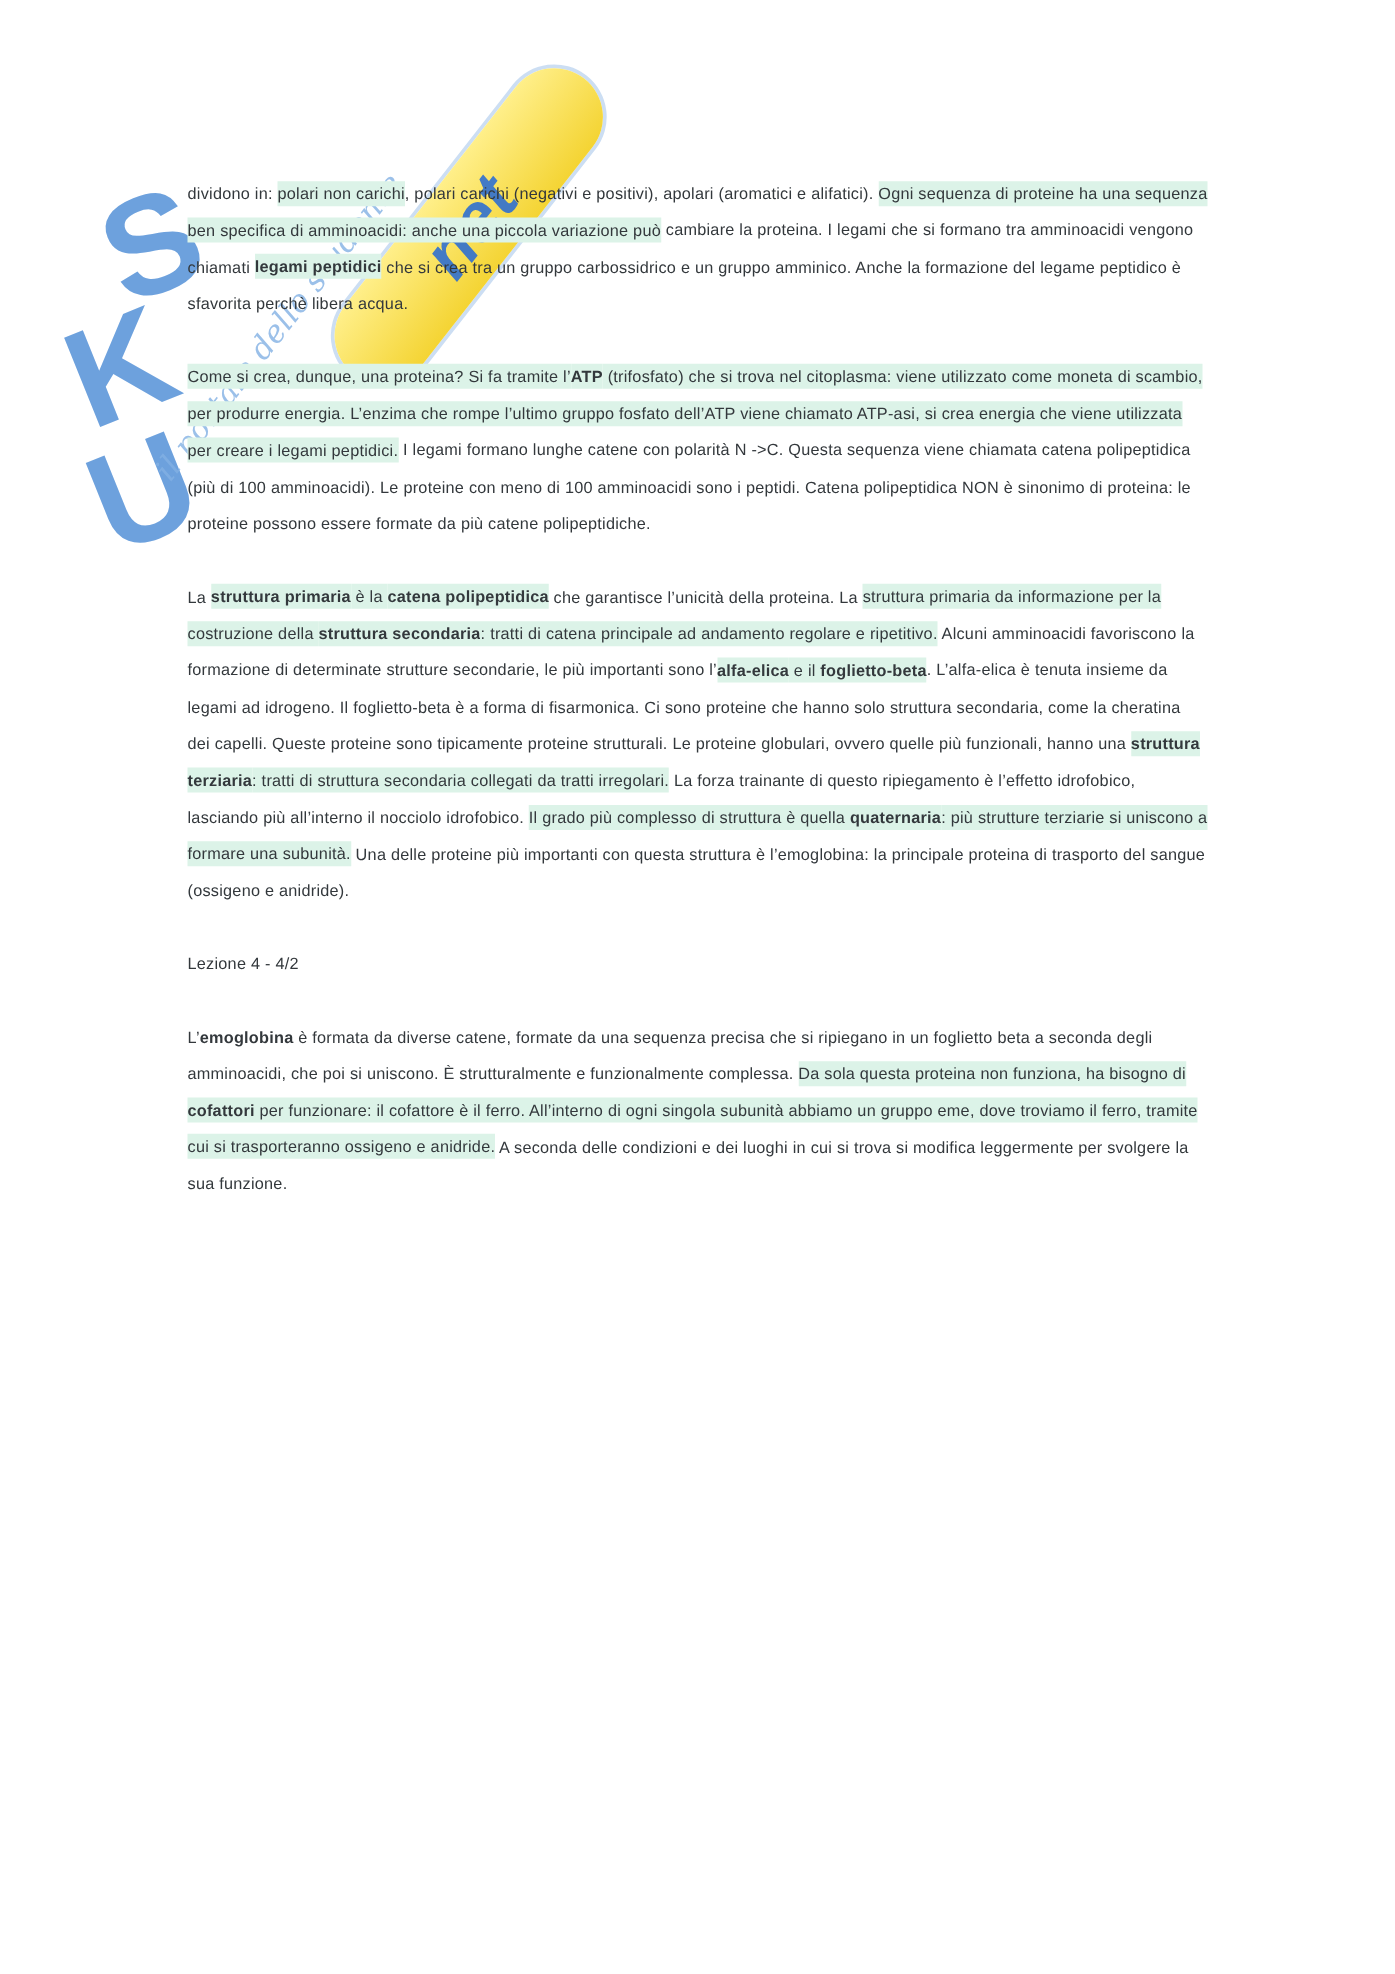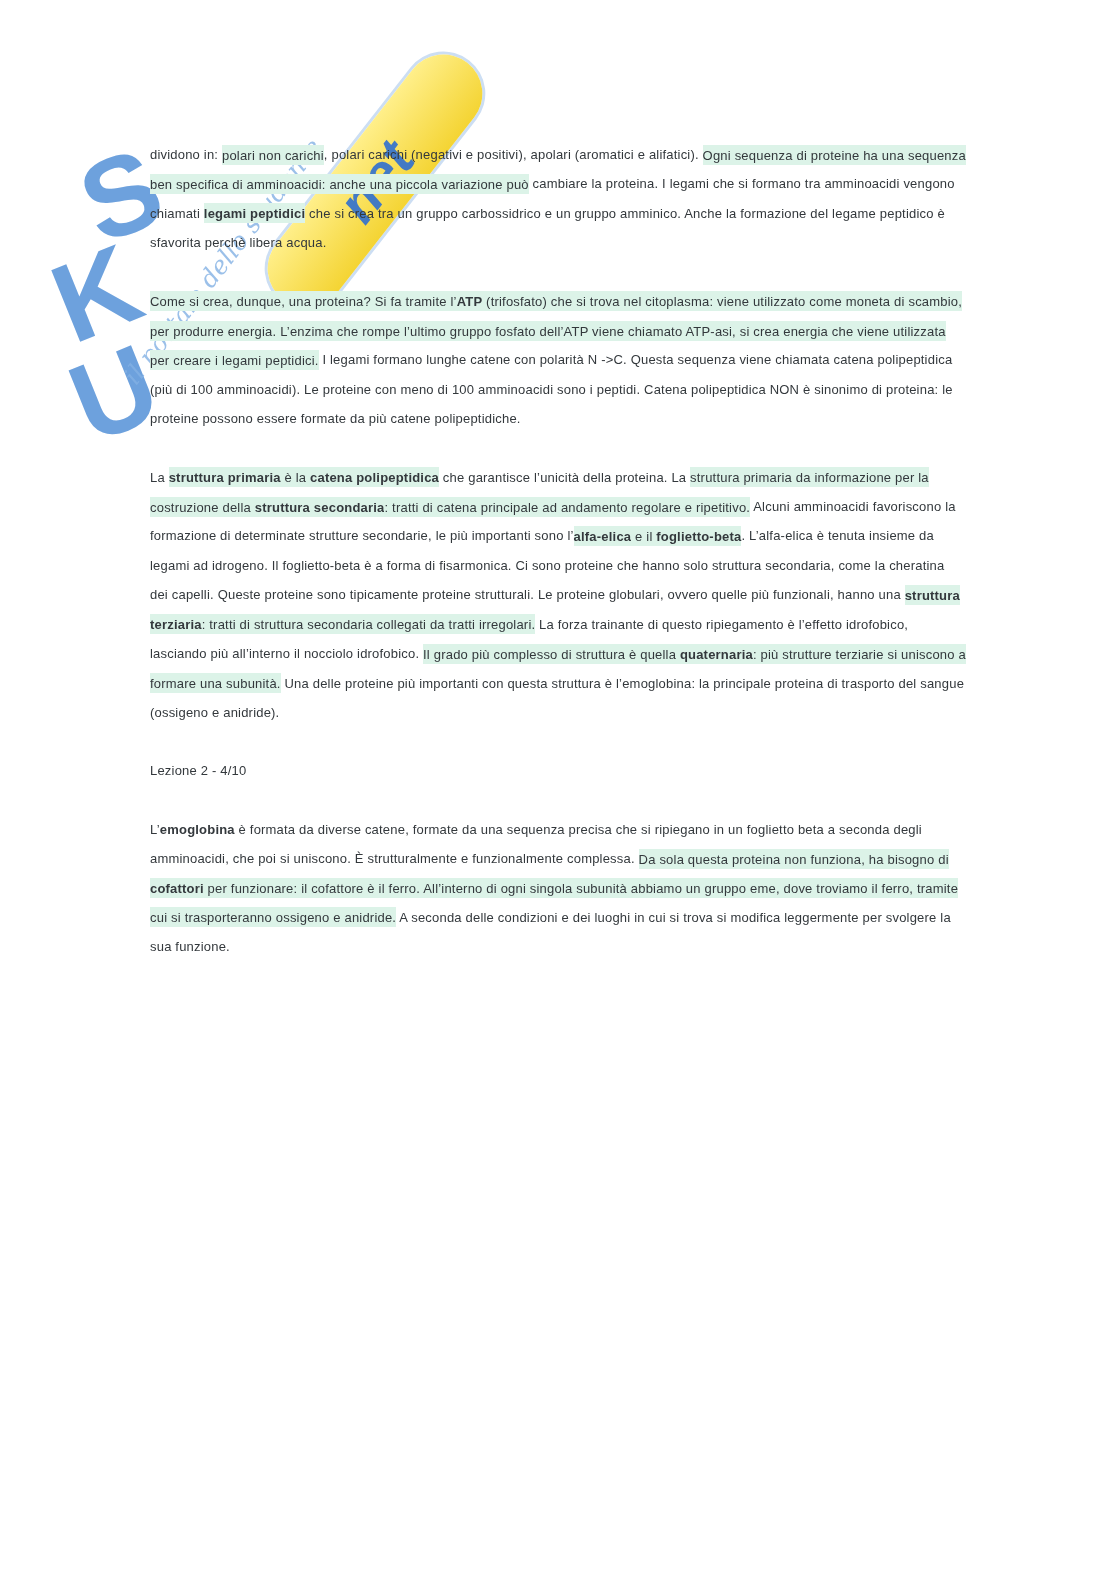--- a/index.html
+++ b/index.html
@@ -77,17 +77,17 @@
     <div class="wm-ribbon">
       <span class="wm-net">net</span>
     </div>
     <span class="wm-tagline">il portale dello studente</span>
   </div>
 
   <div class="content">
       <p class="para"><span>dividono in: </span><span class="hl">polari non carichi</span><span>, polari carichi (negativi e positivi), apolari (aromatici e alifatici). </span><span class="hl">Ogni sequenza di proteine ha una sequenza ben specifica di amminoacidi: anche una piccola variazione può</span><span> cambiare la proteina. I legami che si formano tra amminoacidi vengono chiamati </span><strong class="hl">legami peptidici</strong><span> che si crea tra un gruppo carbossidrico e un gruppo amminico. Anche la formazione del legame peptidico è sfavorita perchè libera acqua.</span></p>
       <p class="para"><span class="hl">Come si crea, dunque, una proteina? Si fa tramite l’</span><strong class="hl">ATP</strong><span class="hl"> (trifosfato) che si trova nel citoplasma: viene utilizzato come moneta di scambio, per produrre energia. L’enzima che rompe l’ultimo gruppo fosfato dell’ATP viene chiamato ATP-asi, si crea energia che viene utilizzata per creare i legami peptidici.</span><span> I legami formano lunghe catene con polarità N -&gt;C. Questa sequenza viene chiamata catena polipeptidica (più di 100 amminoacidi). Le proteine con meno di 100 amminoacidi sono i peptidi. Catena polipeptidica NON è sinonimo di proteina: le proteine possono essere formate da più catene polipeptidiche.</span></p>
       <p class="para"><span>La </span><strong class="hl">struttura primaria</strong><span class="hl"> è la </span><strong class="hl">catena polipeptidica</strong><span> che garantisce l’unicità della proteina. La </span><span class="hl">struttura primaria da informazione per la costruzione della </span><strong class="hl">struttura secondaria</strong><span class="hl">: tratti di catena principale ad andamento regolare e ripetitivo.</span><span> Alcuni amminoacidi favoriscono la formazione di determinate strutture secondarie, le più importanti sono l’</span><strong class="hl">alfa-elica</strong><span class="hl"> e il </span><strong class="hl">foglietto-beta</strong><span>. L’alfa-elica è tenuta insieme da legami ad idrogeno. Il foglietto-beta è a forma di fisarmonica. Ci sono proteine che hanno solo struttura secondaria, come la cheratina dei capelli. Queste proteine sono tipicamente proteine strutturali. Le proteine globulari, ovvero quelle più funzionali, hanno una </span><strong class="hl">struttura terziaria</strong><span class="hl">: tratti di struttura secondaria collegati da tratti irregolari.</span><span> La forza trainante di questo ripiegamento è l’effetto idrofobico, lasciando più all’interno il nocciolo idrofobico. </span><span class="hl">Il grado più complesso di struttura è quella </span><strong class="hl">quaternaria</strong><span class="hl">: più strutture terziarie si uniscono a formare una subunità.</span><span> Una delle proteine più importanti con questa struttura è l’emoglobina: la principale proteina di trasporto del sangue (ossigeno e anidride).</span></p>
-      <p class="para"><span>Lezione 2 - 4/10</span></p>
+      <p class="para"><span>Lezione 4 - 4/2</span></p>
       <p class="para"><span>L’</span><strong>emoglobina</strong><span> è formata da diverse catene, formate da una sequenza precisa che si ripiegano in un foglietto beta a seconda degli amminoacidi, che poi si uniscono. È strutturalmente e funzionalmente complessa. </span><span class="hl">Da sola questa proteina non funziona, ha bisogno di </span><strong class="hl">cofattori</strong><span class="hl"> per funzionare: il cofattore è il ferro. All’interno di ogni singola subunità abbiamo un gruppo eme, dove troviamo il ferro, tramite cui si trasporteranno ossigeno e anidride.</span><span> A seconda delle condizioni e dei luoghi in cui si trova si modifica leggermente per svolgere la sua funzione.</span></p>
     </div>
 
 </div>
 
 </body></html>

